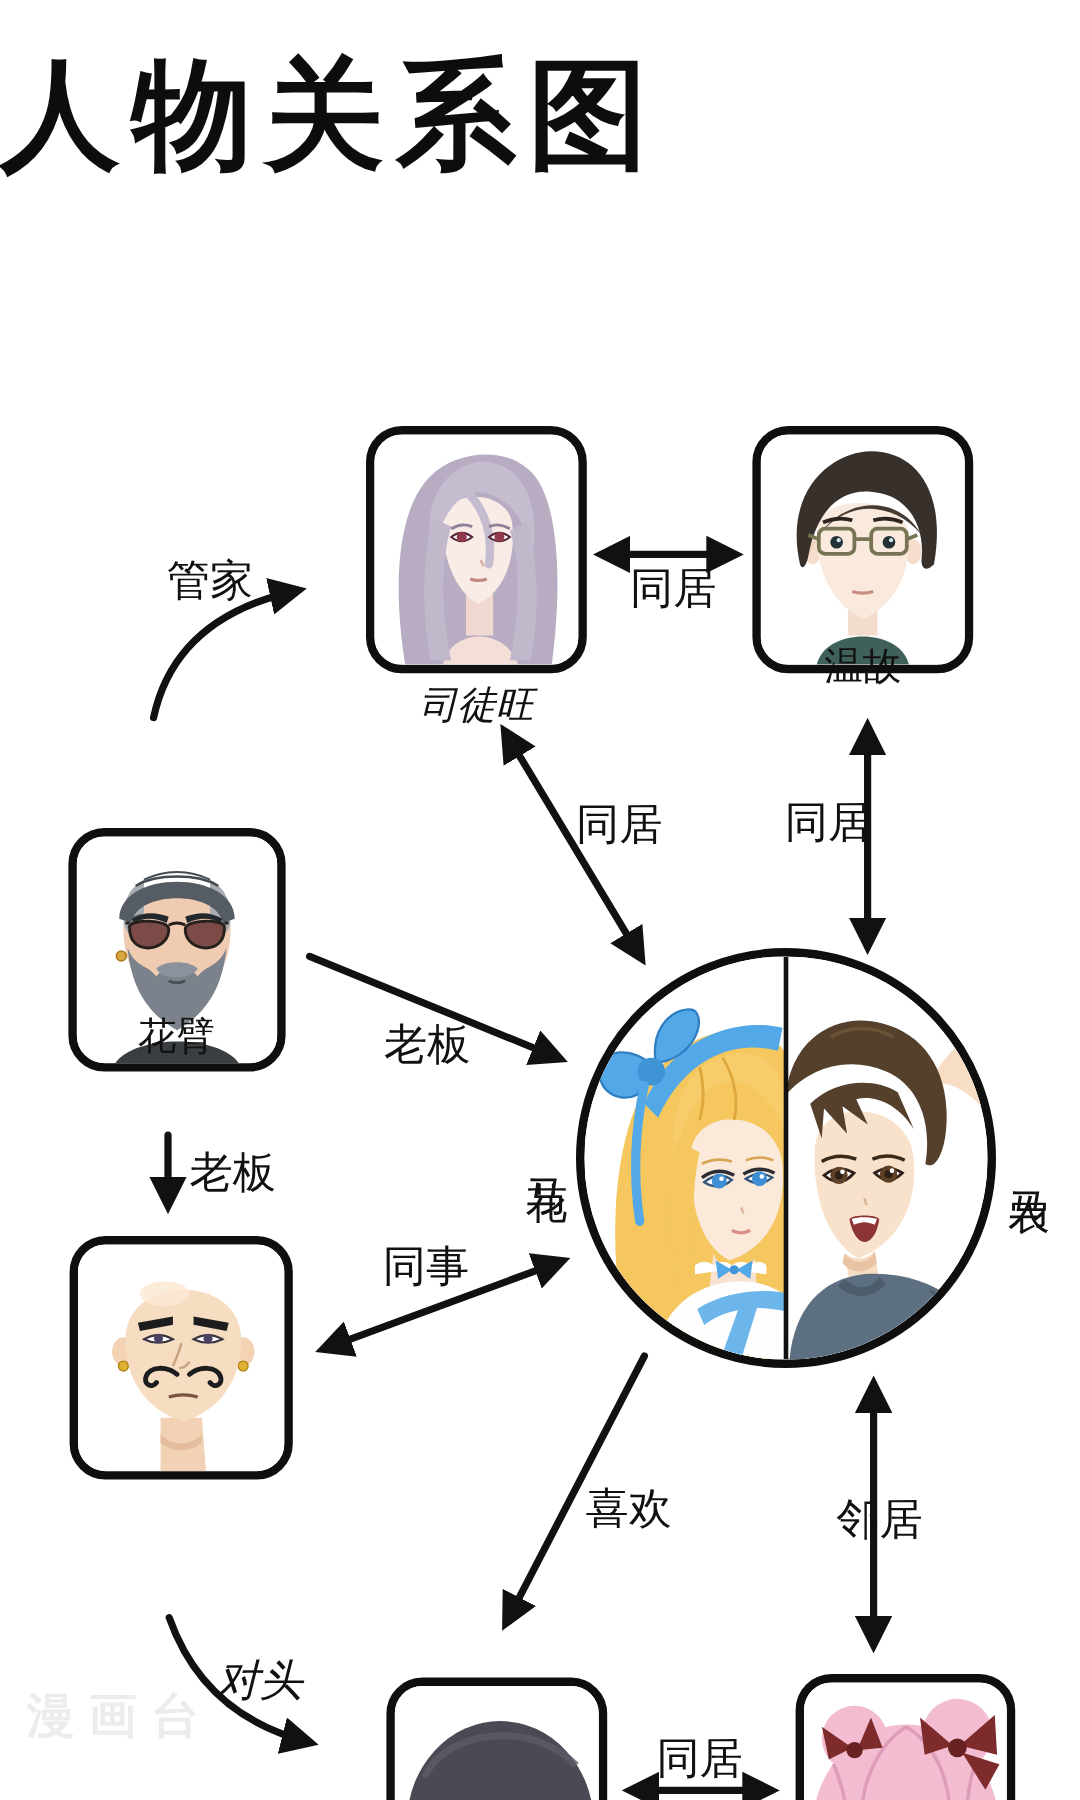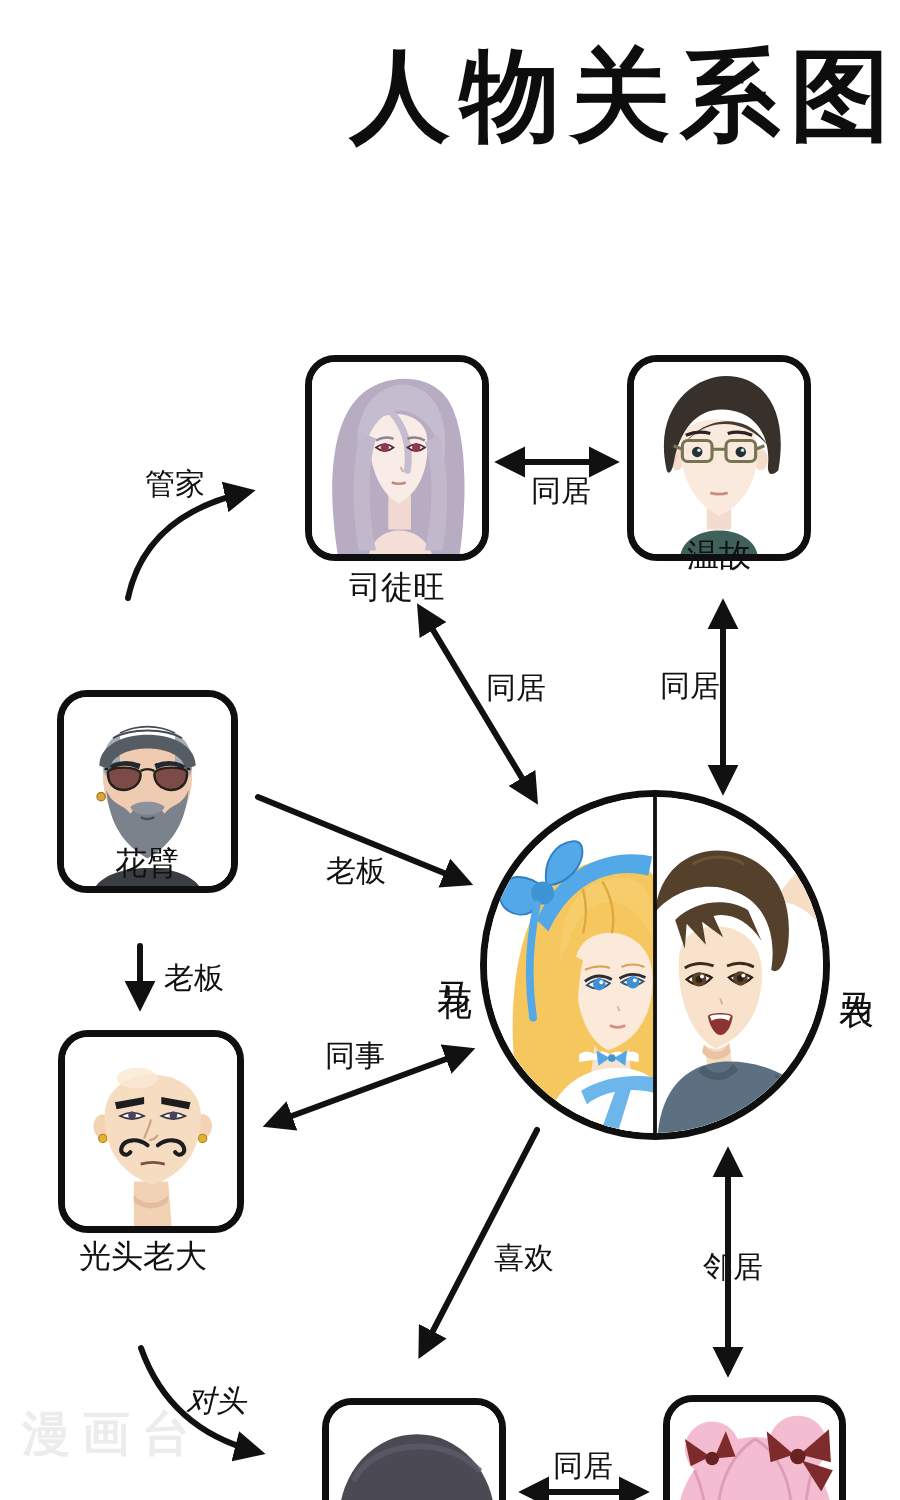--- a/index.html
+++ b/index.html
@@ -8,21 +8,21 @@
     width:900px;height:1500px;
     background:#ffffff;
     overflow:hidden;
     font-family:"Liberation Sans", sans-serif;
     color:#111;
     margin:0 auto;
   }
   .title{
     position:absolute;
     left:0;top:30px;width:100%;
-    text-align:right;
+    text-align:left;
     font-size:100px;
     font-weight:800;
     letter-spacing:10px;
     color:#0d0d0d;
     white-space:nowrap;
   }
   .arrow-layer{position:absolute;left:0;top:0;z-index:1;}
   .pbox{
     position:absolute;
     background:#fff;
@@ -54,29 +54,29 @@
   }
   .char-name.vert{
     writing-mode:vertical-rl;
     text-orientation:upright;
     font-size:35px;
     letter-spacing:2px;
   }
   .rel-label{
     position:absolute;
     transform:translate(-50%,-50%);
-    font-size:30px;
+    font-size:36px;
     font-weight:500;
     white-space:nowrap;
     z-index:3;
   }
   .watermark{
     position:absolute;
     left:22px;top:1402px;
-    font-size:48px;
+    font-size:40px;
     font-weight:600;
     letter-spacing:12px;
     color:#ececec;
     z-index:0;
     white-space:nowrap;
   }
 </style>
 </head>
 <body>
 
@@ -119,21 +119,21 @@
       <path d="M38,49 Q43,45 48,49 Q43,53 38,49 Z" fill="#fff" stroke="#55283a" stroke-width="1"></path>
       <circle cx="43" cy="49" r="2.4" fill="#93394e"></circle>
       <path d="M56,49 Q61,45 66,49 Q61,53 56,49 Z" fill="#fff" stroke="#55283a" stroke-width="1"></path>
       <circle cx="61" cy="49" r="2.4" fill="#93394e"></circle>
       <path d="M38,45 Q43,42 48,44" stroke="#8d8298" stroke-width="1.4" fill="none"></path>
       <path d="M56,44 Q61,42 66,45" stroke="#8d8298" stroke-width="1.4" fill="none"></path>
       <path d="M52,60 l1.5,3" stroke="#d8b2a8" stroke-width="1.2" fill="none"></path>
       <path d="M47,69 Q51,70.5 55,69" stroke="#c08a80" stroke-width="1.5" fill="none"></path>
     </svg>
   </div>
-  <div class="char-name" style="left:397px;top:588px;">司徒旺</div>
+  <div class="char-name" style="left:397px;top:588px;font-style:italic;">司徒旺</div>
 
   <div class="pbox" style="left:627px;top:355px;width:184px;height:206px;">
     <svg viewBox="0 0 100 110" preserveAspectRatio="xMidYMid slice">
       <rect width="100" height="110" fill="#ffffff"></rect>
       <path d="M28,110 C32,92 68,92 72,110 Z" fill="#40615a"></path>
       <rect x="43" y="78" width="14" height="18" fill="#f3dccd"></rect>
       <ellipse cx="26" cy="56" rx="4" ry="6" fill="#f6ddcb"></ellipse>
       <ellipse cx="74" cy="56" rx="4" ry="6" fill="#f6ddcb"></ellipse>
       <path d="M28,46 C28,28 70,28 72,48 C73,64 66,82 50,88 C36,82 27,64 28,46 Z" fill="#fae9dd"></path>
       <path d="M20,62 C12,26 36,8 54,8 C76,8 90,28 84,62 C80,66 78,64 78,60 C80,42 70,30 58,28 C40,24 28,36 24,58 C23,63 21,65 20,62 Z" fill="#38302a"></path>
@@ -195,21 +195,20 @@
       <circle cx="39" cy="45.6" r="2.2" fill="#4c4163"></circle>
       <path d="M56,46 Q63,42 70,46 Q63,49.5 56,46 Z" fill="#fff" stroke="#3a3440" stroke-width="1"></path>
       <circle cx="63" cy="45.6" r="2.2" fill="#4c4163"></circle>
       <path d="M50,48 C49,53 47,56 46,59" stroke="#caa27f" stroke-width="1.2" fill="none"></path>
       <path d="M54,57 Q52,60 49,60" stroke="#caa27f" stroke-width="1.2" fill="none"></path>
       <path d="M48,63 C43,59 35,59 33,64 C31.5,68 36,70 38,67" stroke="#1d1d1f" stroke-width="2.4" fill="none" stroke-linecap="round"></path>
       <path d="M54,63 C59,59 67,59 69,64 C70.5,68 66,70 64,67" stroke="#1d1d1f" stroke-width="2.4" fill="none" stroke-linecap="round"></path>
       <path d="M44,74 Q51,72 58,74" stroke="#7a5340" stroke-width="1.6" fill="none"></path>
     </svg>
   </div>
-  <div class="char-name" style="left:143px;top:1257px;">光头老大</div>
 
   <div class="pcircle">
     <svg viewBox="0 0 350 350">
       <rect width="350" height="350" fill="#ffffff"></rect>
       <g>
         <path d="M40,350 C18,260 22,150 62,100 C100,55 160,55 175,85 L175,350 Z" fill="#f5c75e"></path>
         <path d="M52,128 C75,72 130,52 172,62 L168,82 C130,72 88,88 64,140 Z" fill="#53a8e8"></path>
         <path d="M60,95 C40,78 18,80 14,98 C10,116 30,128 46,120 Z" fill="#53a8e8" stroke="#2f7fc2" stroke-width="2"></path>
         <path d="M62,92 C58,68 70,48 90,46 C100,45 102,58 96,70 C90,82 76,92 62,92 Z" fill="#53a8e8" stroke="#2f7fc2" stroke-width="2"></path>
         <circle cx="58" cy="100" r="12" fill="#3f94d6"></circle>

